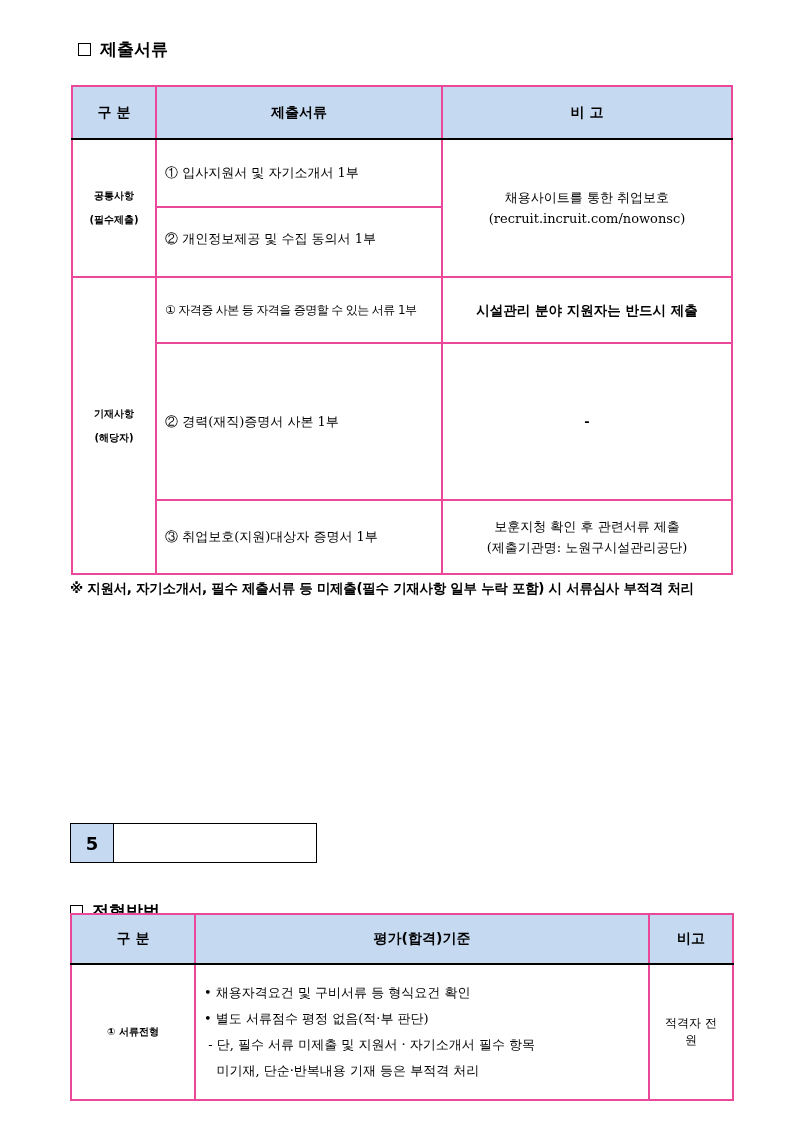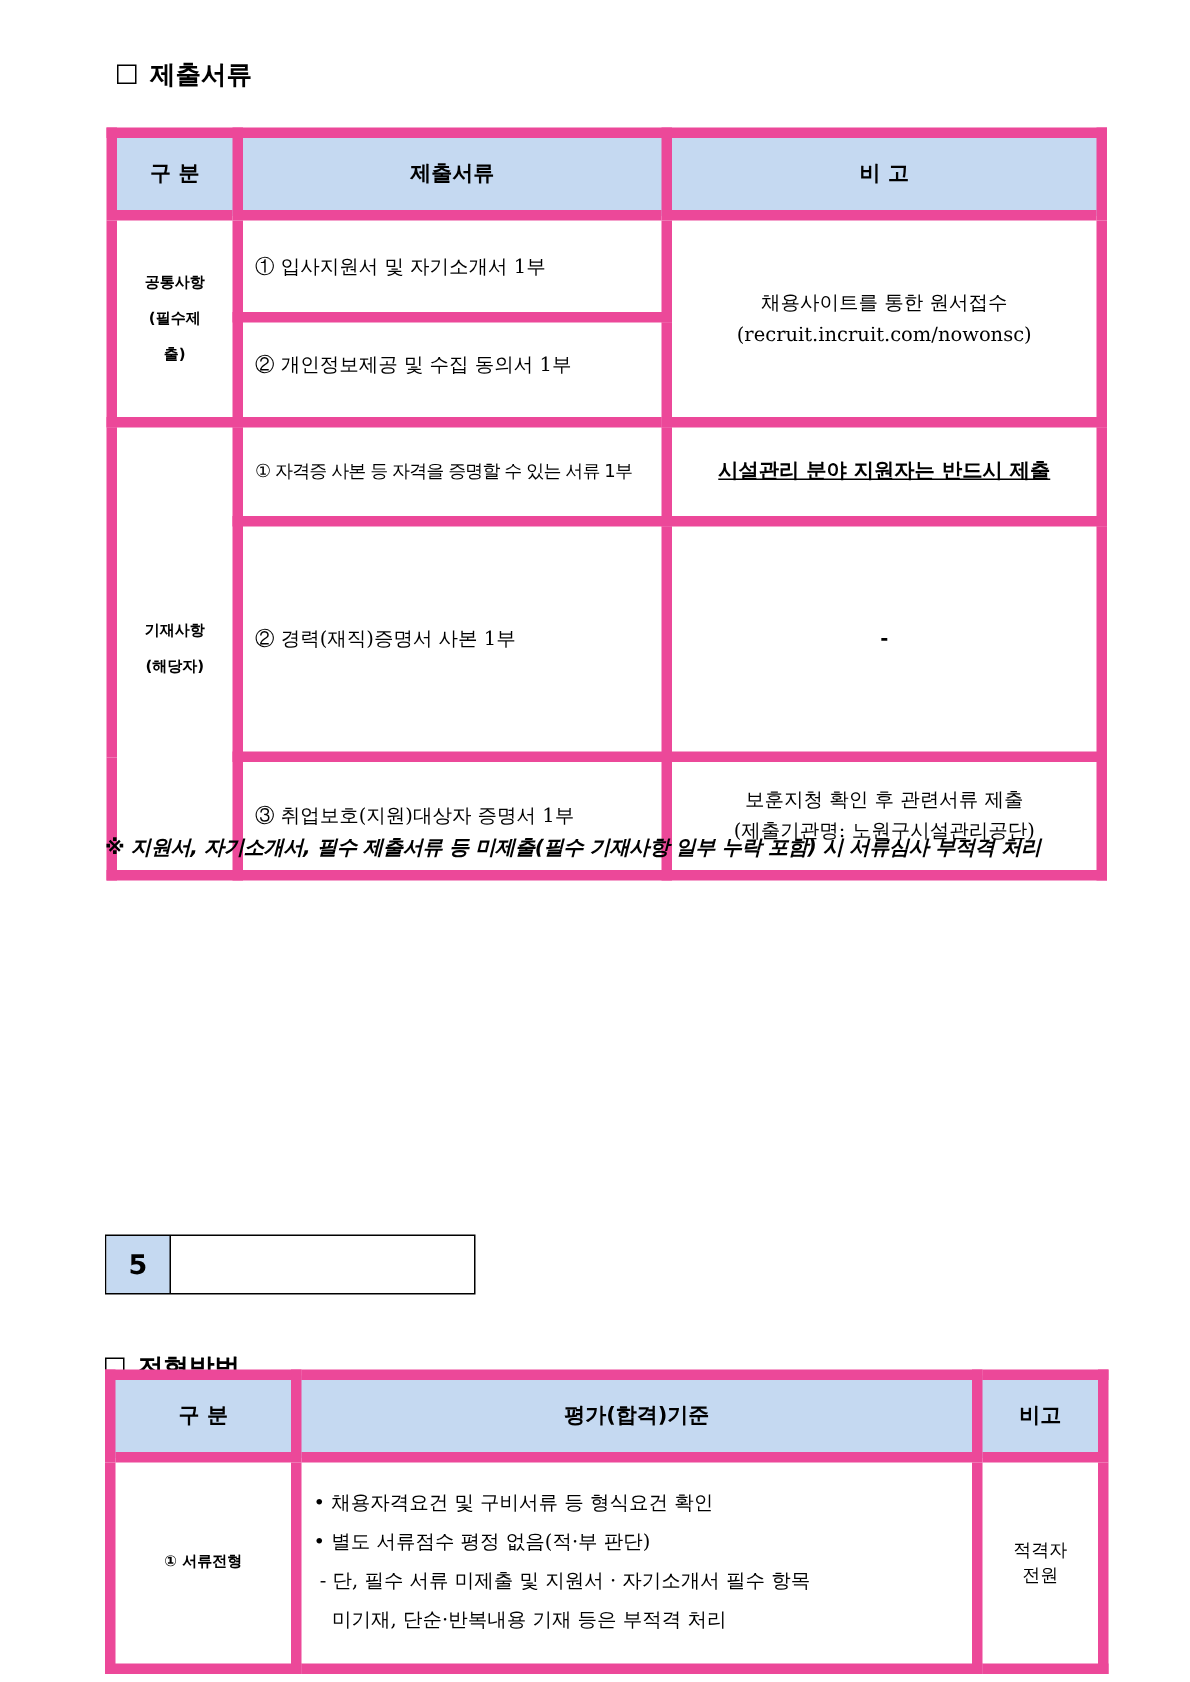--- a/index.html
+++ b/index.html
@@ -2,31 +2,31 @@
 <html><head>
 <meta charset="utf-8">
 <style>
   html, body { margin: 0; padding: 0; background: #ffffff; }
   body { width: 793px; height: 1121px; position: relative; overflow: hidden;
          font-family: "DejaVu Sans", "Liberation Sans", sans-serif; color: #000; }
   .abs { position: absolute; }
   .sec-title { font-weight: bold; font-size: 17px; display: flex; align-items: center; }
   .checkbox { display: inline-block; width: 13px; height: 13px; border: 1.5px solid #000; margin-right: 9px; box-sizing: border-box; }
   table { border-collapse: collapse; table-layout: fixed; }
-  td, th { border: 7px solid #ec4899; padding: 15px; }
+  td, th { border: 2px solid #ec4899; padding: 15px; }
   .hdr { background: #c5d9f1; font-weight: bold; font-size: 14px; text-align: center; }
   .serif { font-family: "DejaVu Serif", "Liberation Serif", serif; }
   .cat { font-weight: bold; font-size: 10px; text-align: center; line-height: 24px; }
   .item { font-size: 13px; padding-left: 8px !important; }
   .note { font-size: 13px; text-align: center; line-height: 21px; }
   #t1 { top: 85px; left: 71px; width: 660px; border-top: 2.5px solid #000; border-bottom: 2.5px solid #000; }
   #t1 tr.h td { border-bottom: 2.5px solid #000; }
   #t2 { top: 913px; left: 70px; width: 662px; border-top: 2.5px solid #000; border-bottom: 1.5px solid #000; }
   #t2 tr.h td { border-bottom: 2.5px solid #000; }
-  .footnote { top: 556px; left: 70px; font-size: 13.5px; font-weight: bold; letter-spacing: -0.3px; white-space: nowrap; font-style: italic; }
+  .footnote { top: 580px; left: 70px; font-size: 13.5px; font-weight: bold; letter-spacing: -0.3px; white-space: nowrap; }
   .secbox { top: 823px; left: 70px; width: 247px; height: 40px; border: 1.5px solid #000; display: flex; box-sizing: border-box; }
   .secbox .num { width: 42px; background: #c5d9f1; border-right: 1px solid #000; font-weight: bold; font-size: 18px; display: flex; align-items: center; justify-content: center; }
   .secbox .name { flex: 1; font-weight: bold; font-size: 20px; display: flex; align-items: center; justify-content: center; }
   .bul { font-size: 13px; line-height: 26px; padding-left: 8px !important; margin-top: 12px; }
   .bul div { white-space: nowrap; }
 </style>
 </head>
 <body>
 
 <div class="abs sec-title" style="top:38px; left:78px;">
@@ -46,34 +46,34 @@
     <td class="hdr">제출서류</td>
     <td class="hdr">비 고</td>
   </tr>
   <tr style="height:68px">
     <td class="cat" rowspan="2">
       <div>공통사항</div>
       <div>(필수제출)</div>
     </td>
     <td class="item serif">① 입사지원서 및 자기소개서 1부</td>
     <td class="note serif" rowspan="2">
-      <div>채용사이트를 통한 원서접수</div>
+      <div>채용사이트를 통한 취업보호</div>
       <div>(recruit.incruit.com/nowonsc)</div>
     </td>
   </tr>
   <tr style="height:70px">
     <td class="item serif" style="padding-top:8px">② 개인정보제공 및 수집 동의서 1부</td>
   </tr>
   <tr style="height:66px">
     <td class="cat" rowspan="3">
       <div>기재사항</div>
       <div>(해당자)</div>
     </td>
     <td class="item" style="font-size:12px; letter-spacing:-0.6px; white-space:nowrap;">① 자격증 사본 등 자격을 증명할 수 있는 서류 1부</td>
-    <td class="note" style="font-weight:bold; font-size:13.5px;text-decoration:underline;">시설관리 분야 지원자는 반드시 제출</td>
+    <td class="note" style="font-weight:bold; font-size:13.5px;">시설관리 분야 지원자는 반드시 제출</td>
   </tr>
   <tr style="height:157px">
     <td class="item serif">② 경력(재직)증명서 사본 1부</td>
     <td class="note" style="font-weight:bold;">-</td>
   </tr>
   <tr style="height:50px">
     <td class="item serif">③ 취업보호(지원)대상자 증명서 1부</td>
     <td class="note serif">
       <div>보훈지청 확인 후 관련서류 제출</div>
       <div>(제출기관명: 노원구시설관리공단)</div>

